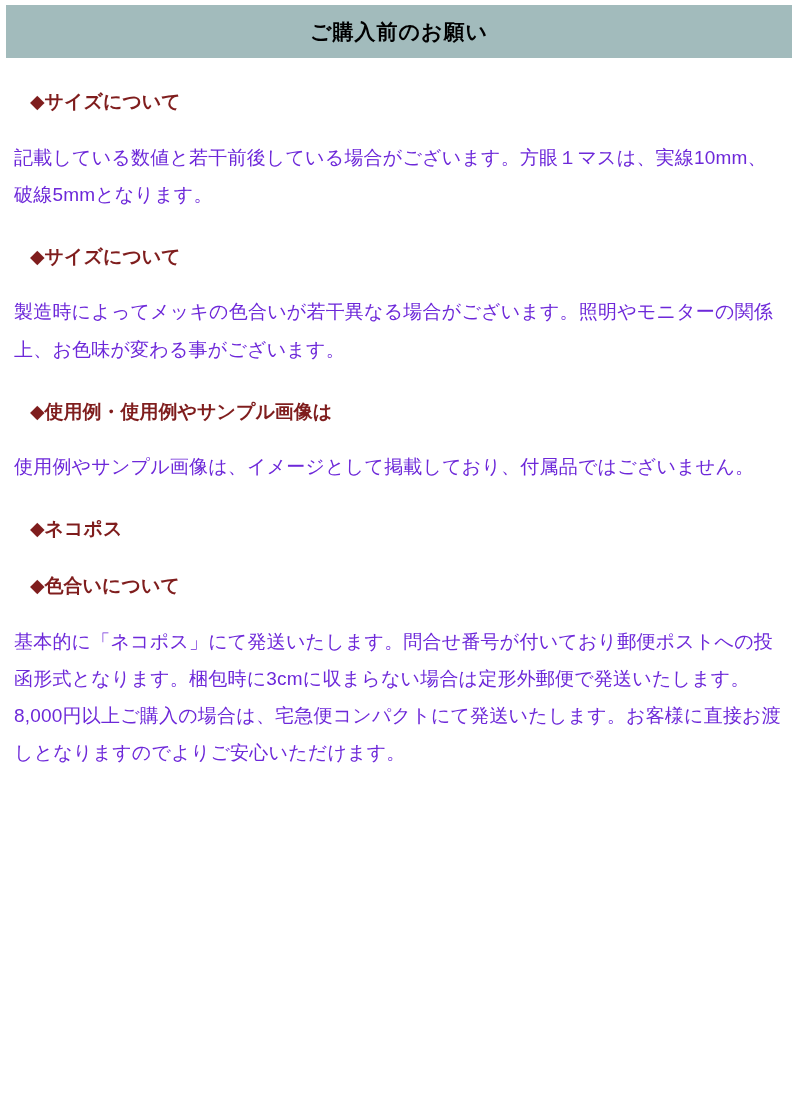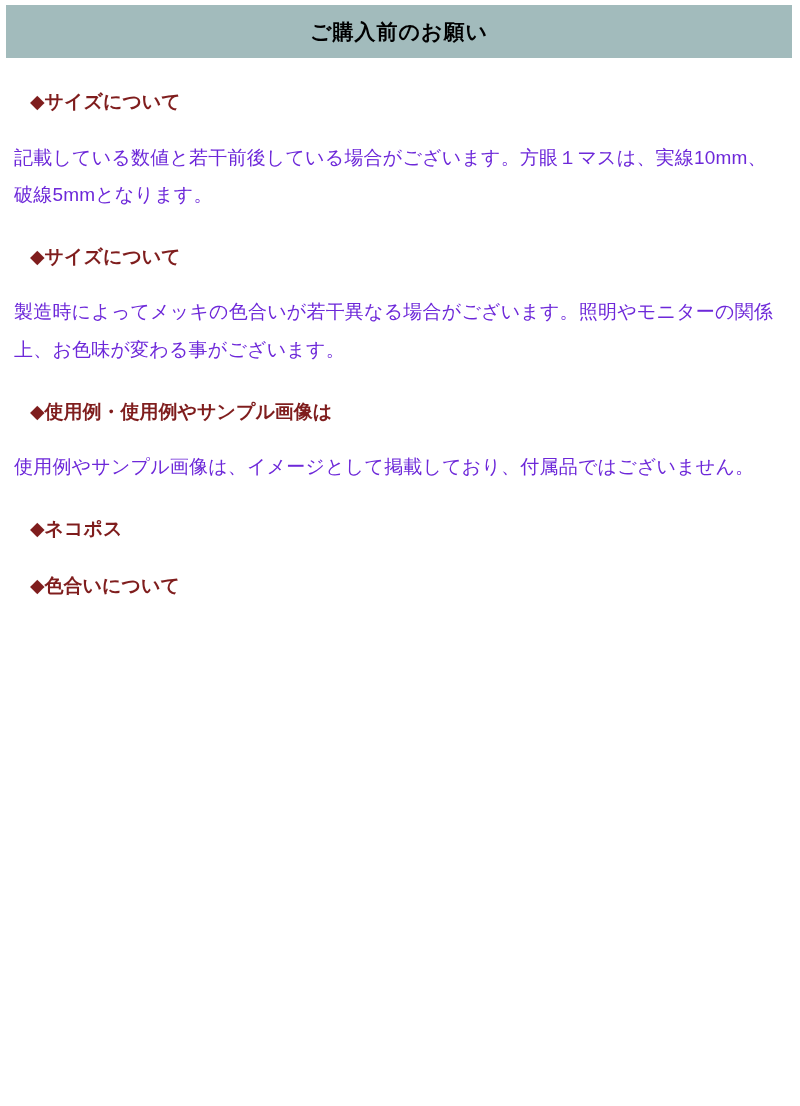--- a/index.html
+++ b/index.html
@@ -71,16 +71,18 @@
 
   <section class="section">
     <h3 class="heading">◆ネコポス</h3>
   </section>
 
   <section class="section">
   </section>
 
   <section class="section">
     <h3 class="heading">◆色合いについて</h3>
+    <p class="body-text">基本的に「ネコポス」にて発送いたします。問合せ番号が付いており郵便ポストへの投函形式となります。梱包時に3cmに収まらない場合は定形外郵便で発送いたします。
+8,000円以上ご購入の場合は、宅急便コンパクトにて発送いたします。お客様に直接お渡しとなりますのでよりご安心いただけます。</p>
   </section>
 </div>
 
 </div>
 
 </body></html>

